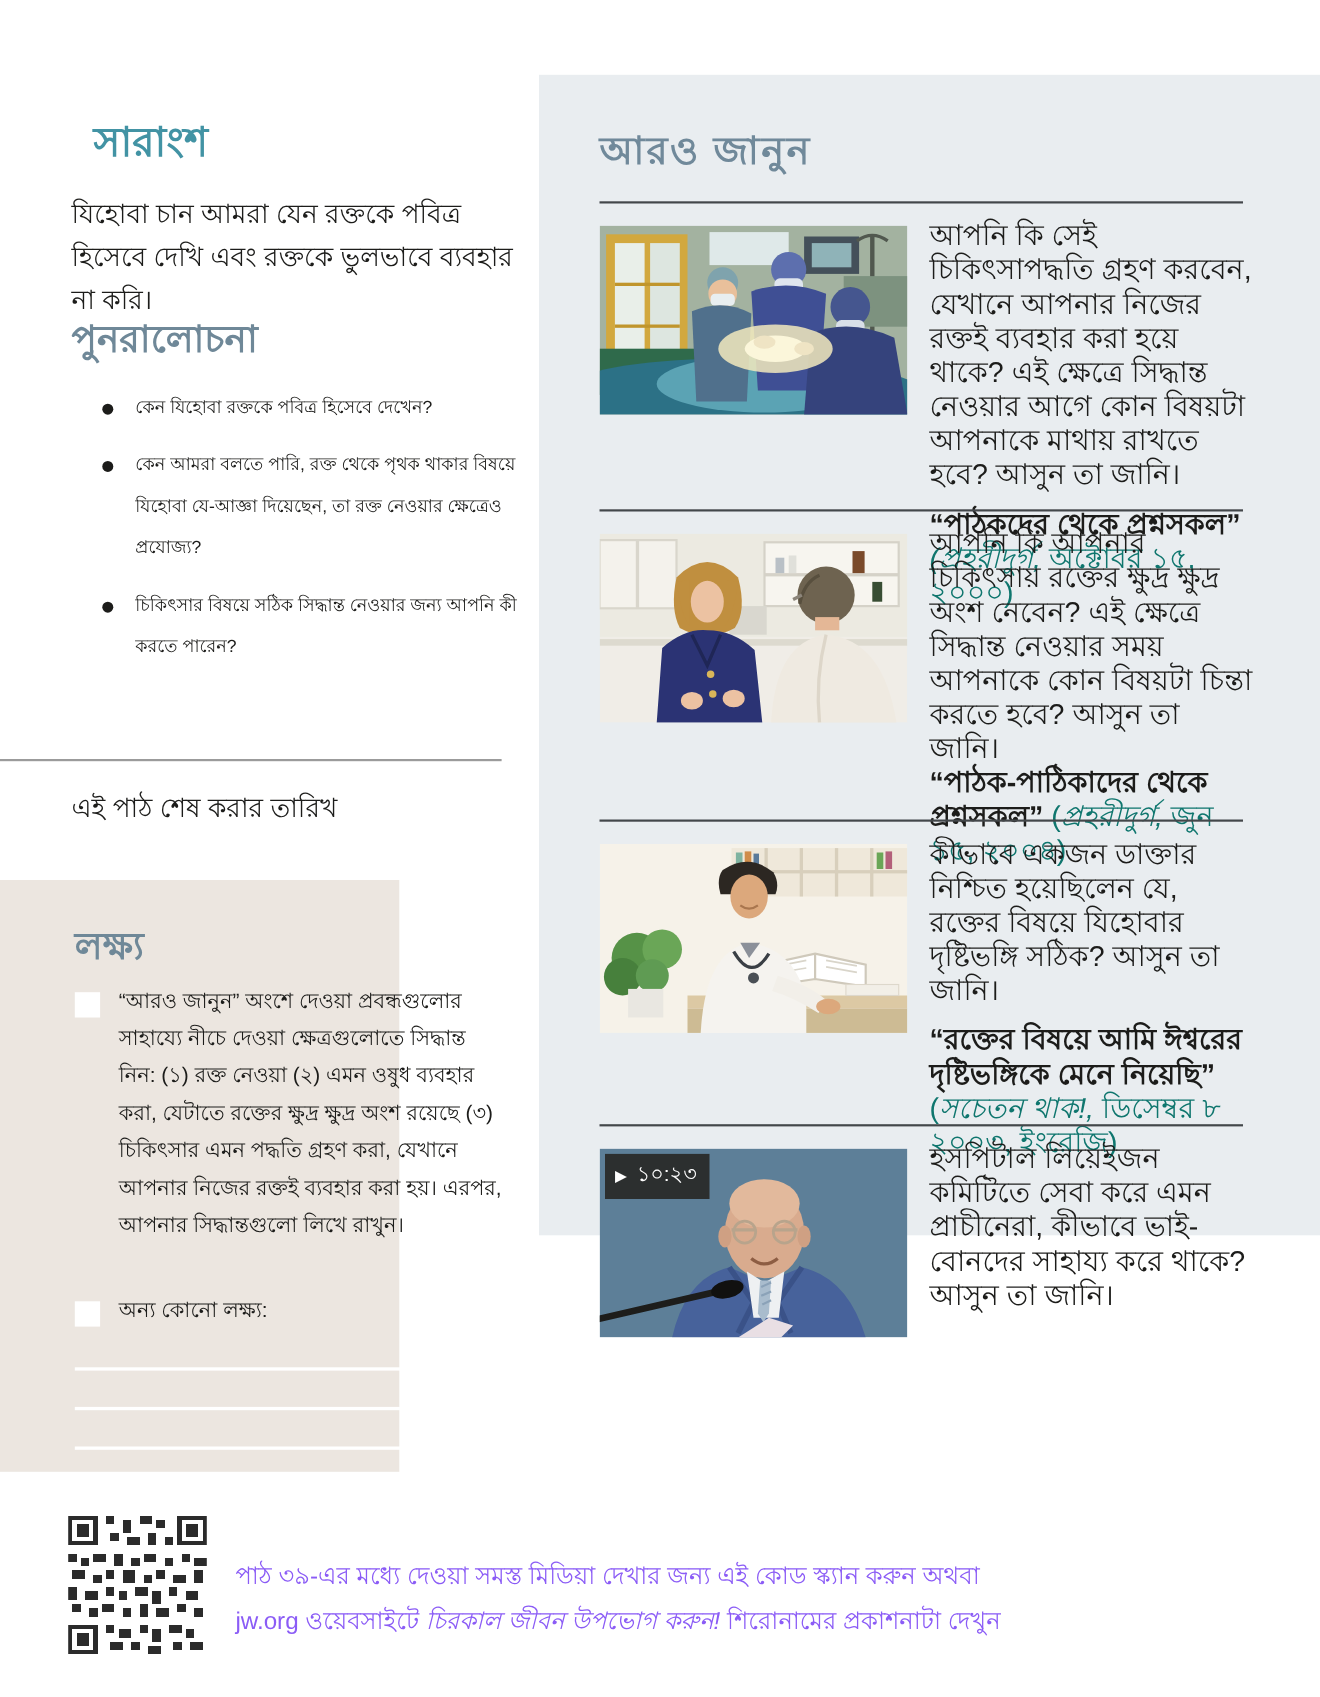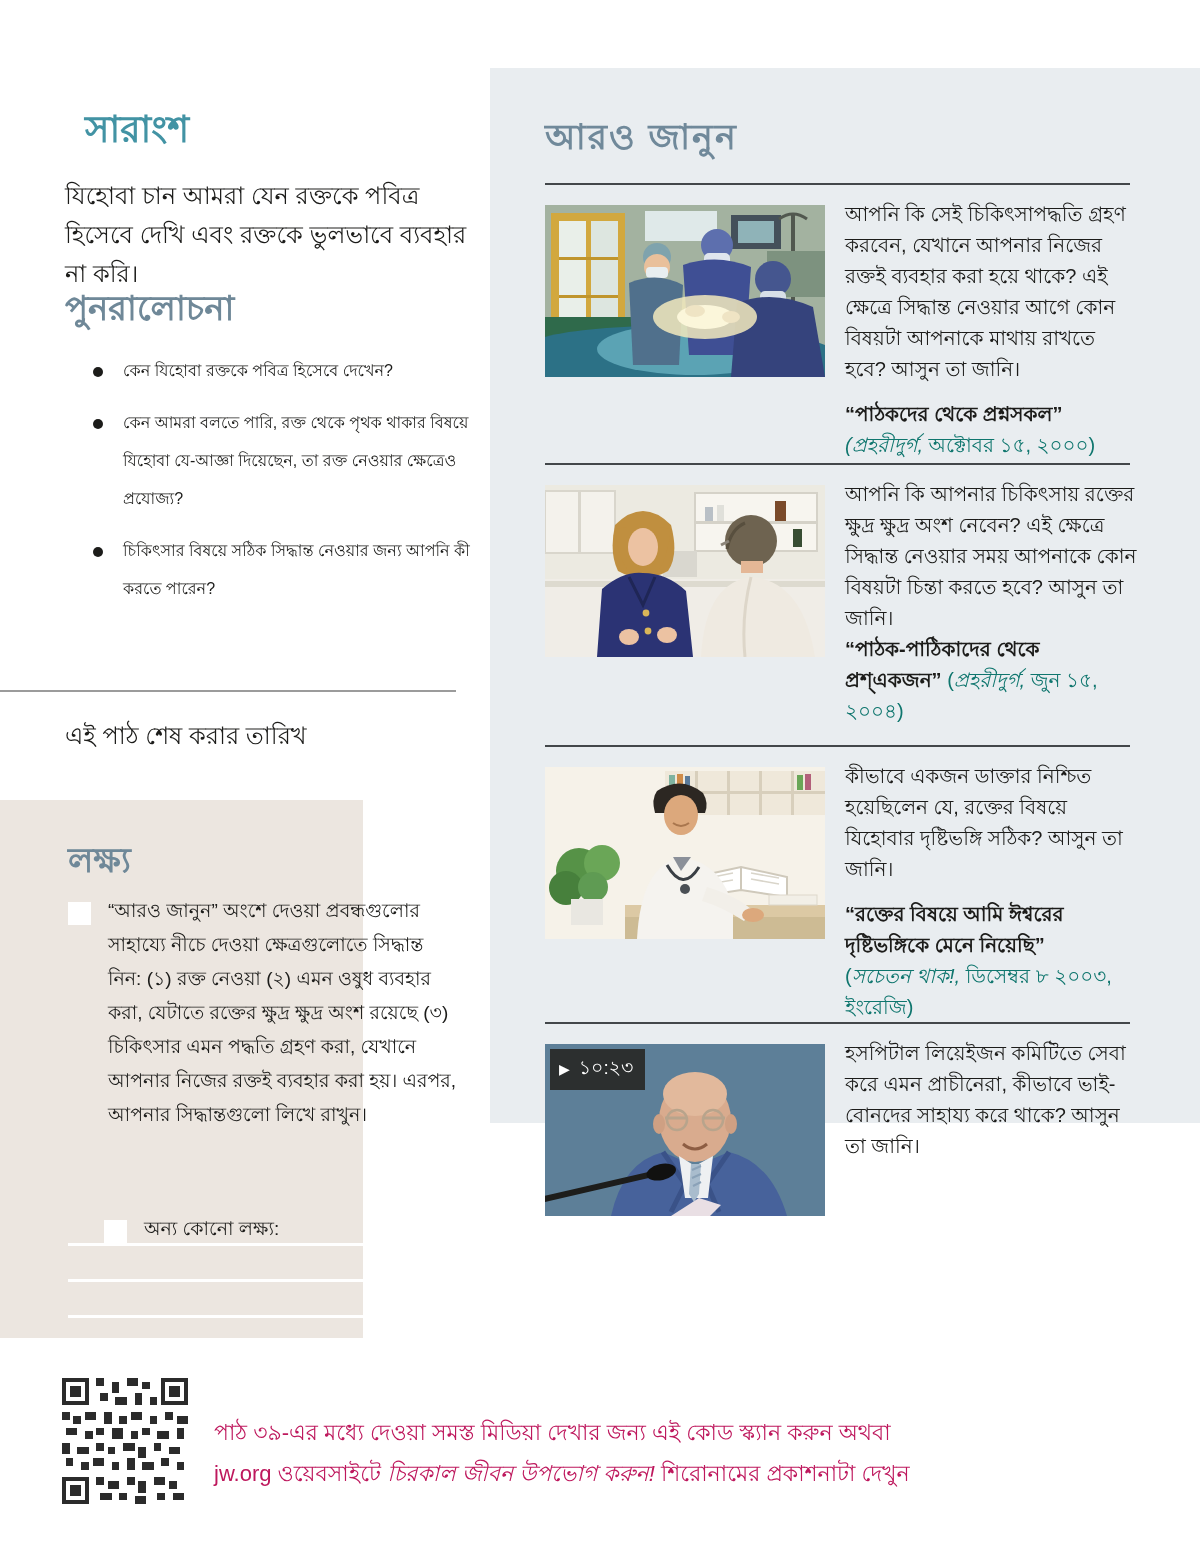--- a/index.html
+++ b/index.html
@@ -13,45 +13,45 @@
   .review-list { position:absolute; left:65px; top:352px; width:415px; list-style:none; }
   .review-list li { display:flex; margin-bottom:14px; font-size:16px; line-height:38px; }
   .dot { flex:0 0 auto; width:10px; height:10px; border-radius:50%; background:#1c1c1a; margin:15px 20px 0 28px; }
   .rule-left { position:absolute; left:0; top:690px; width:456px; height:2px; background:#9b9b9b; }
 
   
   .goal-box { position:absolute; left:0; top:800px; width:363px; height:538px; background:#ece6e0; }
   .goal-title { position:absolute; left:68px; top:34px; }
   .goal-item { position:absolute; left:68px; display:flex; }
   .goal-item-1 { top:94px; }
-  .goal-item-2 { top:412px;margin-left:36px; }
+  .goal-item-2 { top:375px; }
   .checkbox { flex:0 0 auto; width:23px; height:23px; background:#ffffff; margin:8px 0 0 0; }
   .goal-text { margin-left:17px; width:352px; font-size:19px; line-height:34px; }
   .write-line { position:absolute; left:68px; width:389px; height:3px; background:#ffffff; }
 
   
   .panel { position:absolute; left:490px; top:68px; width:710px; height:1055px; background:#e9edf0; }
   .panel-title { position:absolute; left:55px; top:42px; font-size:35px; font-weight:700; color:#70899a; letter-spacing:2px; }
   .rule-dark { position:absolute; left:55px; width:585px; height:2px; background:#43474a; }
   .lm-section { position:absolute; left:55px; width:600px; }
   .thumb { position:absolute; left:0; top:0; width:280px; height:172px; overflow:hidden; }
   .thumb svg { display:block; }
-  .sec-text { position:absolute; left:300px; top:-6px; width:296px; font-size:20px; line-height:31px; color:#1c1c1a; }
+  .sec-text { position:absolute; left:300px; top:-6px; width:296px; font-size:26px; line-height:31px; color:#1c1c1a; }
   .sec-text p.desc { margin-bottom:14px; }
   .bold { font-weight:700; }
   .ital { font-style:italic; }
   .bold-ital { font-weight:700; font-style:italic; }
   .src { color:#0f766e; }
   .badge { position:absolute; left:5px; top:5px; background:rgba(40,40,38,0.92); color:#ffffff;
            font-size:19px; padding:4px 12px 5px 9px; display:flex; align-items:center; }
   .badge .play { font-size:14px; margin-right:9px; }
 
   
   .qr { position:absolute; left:62px; top:1378px; width:126px; height:126px; }
-  .qr-text { position:absolute; left:214px; top:1412px; width:800px; font-size:22px; line-height:41px; color:#be185d; }
+  .qr-text { position:absolute; left:214px; top:1412px; width:800px; font-size:22px; line-height:41px; color:#8b5cf6; }
 </style>
 </head>
 <body>
 
 <div class="page">
 
   <div class="h-teal" style="top:100px;margin-left:20px;">সারাংশ</div>
   <div class="left-par" style="top:176px;">যিহোবা চান আমরা যেন রক্তকে পবিত্র হিসেবে দেখি এবং রক্তকে ভুলভাবে ব্যবহার না করি।</div>
 
   <div class="h-teal h-gray" style="top:282px; position:absolute; left:65px;">পুনরালোচনা</div>
@@ -169,21 +169,21 @@
           <circle cx="206" cy="56" r="26" fill="#6e6350"></circle>
           <path d="M182,64 q4,-20 18,-26" stroke="#584f3e" stroke-width="3" fill="none"></path>
           <path d="M184,56 l-8,4" stroke="#8c857a" stroke-width="3"></path>
           <rect x="196" y="76" width="22" height="12" fill="#e4b796"></rect>
           <path d="M156,172 Q160,98 206,92 Q258,96 270,172 Z" fill="#efeae1"></path>
           <path d="M206,92 q-10,40 -6,80" stroke="#ddd6c9" stroke-width="3" fill="none"></path>
         </svg>
       </div>
       <div class="sec-text">
         <p class="desc" style="margin-bottom:0;">আপনি কি আপনার চিকিৎসায় রক্তের ক্ষুদ্র ক্ষুদ্র অংশ নেবেন? এই ক্ষেত্রে সিদ্ধান্ত নেওয়ার সময় আপনাকে কোন বিষয়টা চিন্তা করতে হবে? আসুন তা জানি।</p>
-        <p><span class="bold">“পাঠক-পাঠিকাদের থেকে প্রশ্একজন”</span><span class="src"><span> (</span><span class="ital">প্রহরীদুর্গ,</span><span> জুন ১৫, ২০০৪)</span></span></p>
+        <p><span class="bold">“পাঠক-পাঠিকাদের থেকে প্রশ্নসকল”</span><span class="src"><span> (</span><span class="ital">প্রহরীদুর্গ,</span><span> জুন ১৫, ২০০৪)</span></span></p>
       </div>
     </div>
 
     <div class="rule-dark" style="top:677px;"></div>
 
     <div class="lm-section" style="top:699px;">
       <div class="thumb">
         <svg width="280" height="172" viewBox="0 0 280 172">
           <rect width="280" height="172" fill="#f6f2e9"></rect>
           <rect x="120" y="4" width="160" height="44" fill="#efe8da"></rect>

